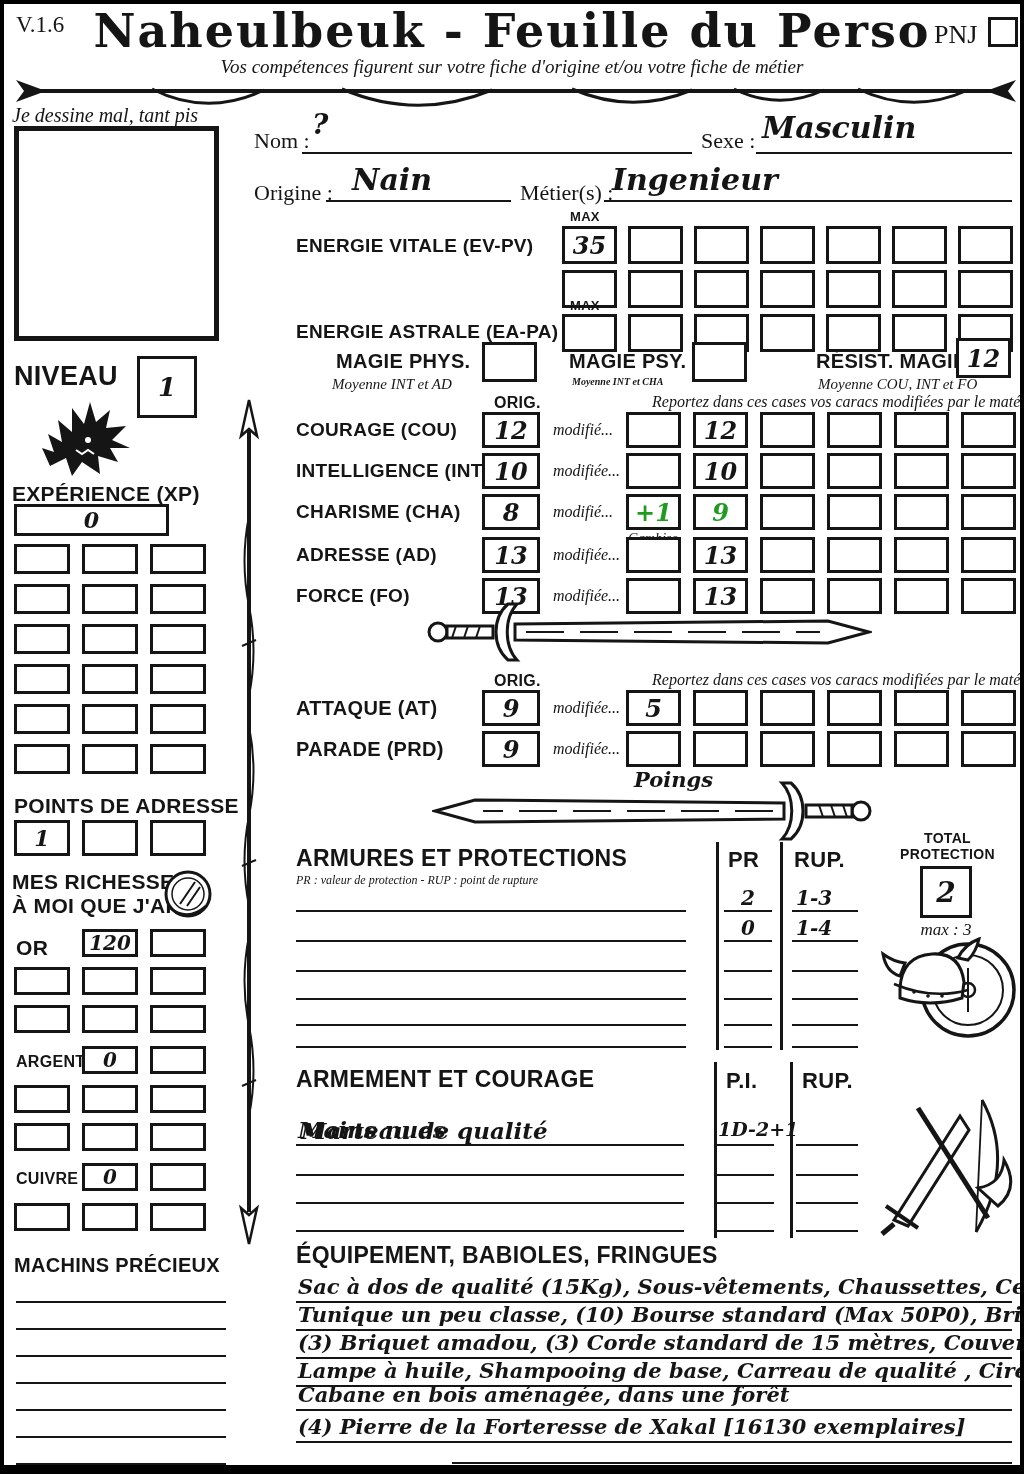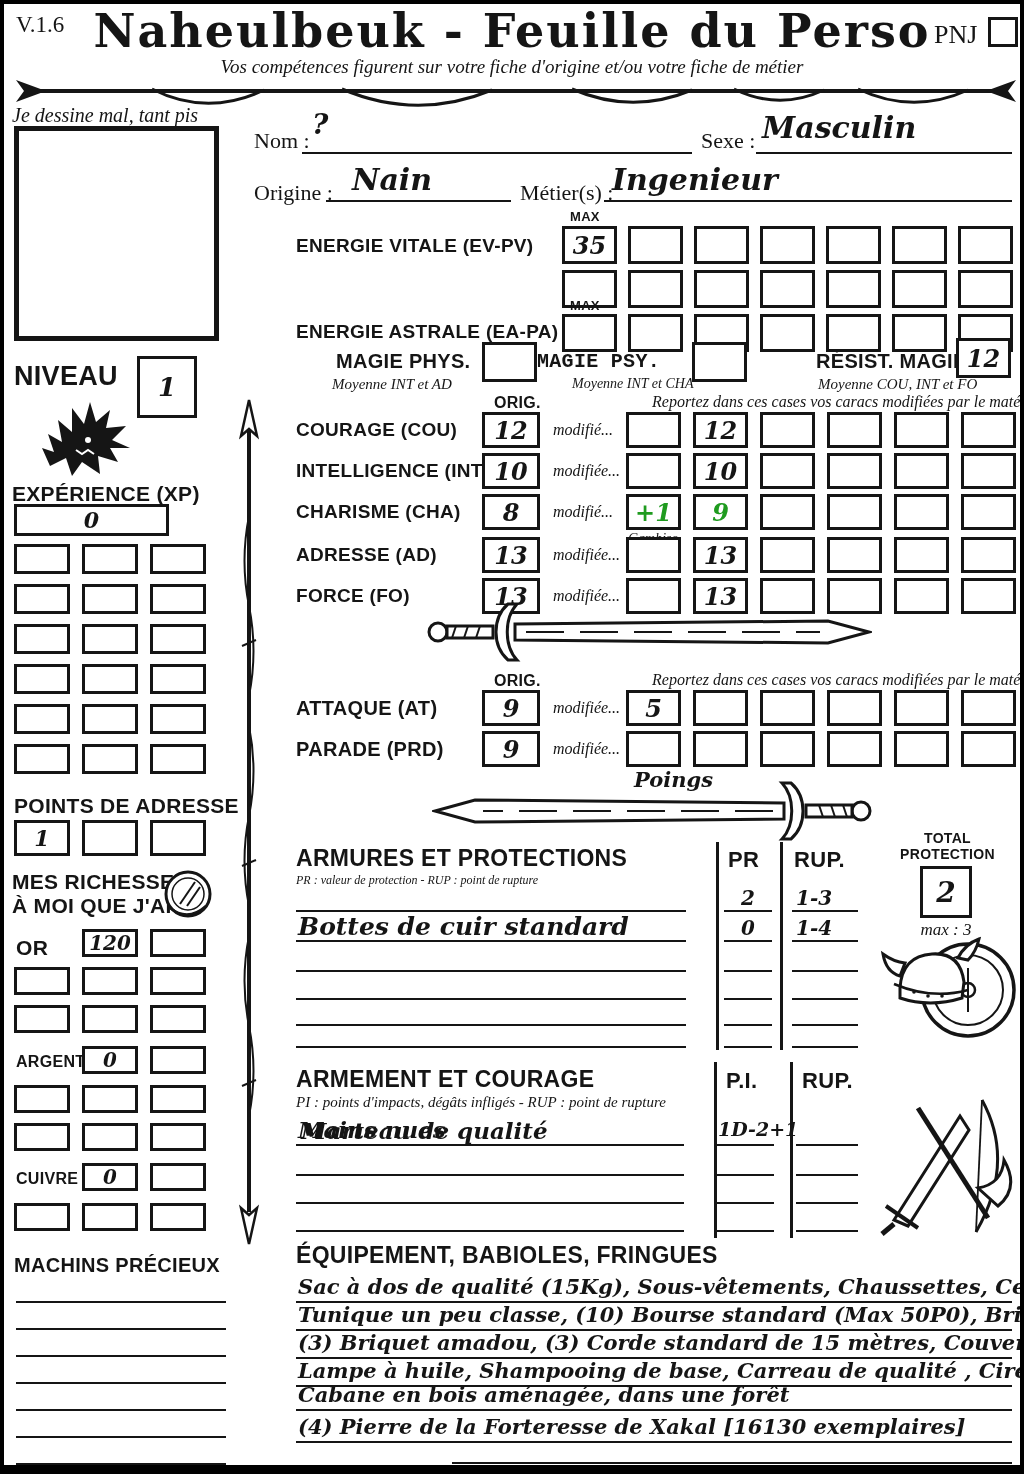--- a/index.html
+++ b/index.html
@@ -95,23 +95,23 @@
     <div class="bx ebox"></div>
     <div class="bx ebox"></div>
     <div class="bx ebox"></div>
     <div class="bx ebox"></div>
     <div class="bx ebox"></div>
   </div>
 
   <div class="abs blk" style="left:332px;top:346px;font-size:20px;">MAGIE PHYS.</div>
   <div class="abs bx ebox40" style="left:478px;top:338px;"></div>
   <div class="abs cal" style="left:328px;top:372px;font-size:15px;">Moyenne INT et AD</div>
-  <div class="abs blk" style="left:533px;top:346px;font-size:20px;font-family:Liberation Mono, monospace;">MAGIE PSY.</div>
+  <div class="abs blk" style="left:565px;top:346px;font-size:20px;">MAGIE PSY.</div>
   <div class="abs bx ebox40" style="left:688px;top:338px;"></div>
-  <div class="abs cal" style="left:568px;top:372px;font-size:14px;">Moyenne INT et CHA</div>
+  <div class="abs cal" style="left:568px;top:372px;font-size:10px;font-weight:bold;">Moyenne INT et CHA</div>
   <div class="abs blk" style="left:812px;top:346px;font-size:20px;">RÉSIST. MAGIE</div>
   <div class="abs bx ebox40" style="left:952px;top:334px;">
       <span class="hand v24">12</span>
     </div>
   <div class="abs cal" style="left:814px;top:372px;font-size:15px;">Moyenne COU, INT et FO</div>
 
   <div class="abs blk" style="left:490px;top:390px;font-size:16px;">ORIG.</div>
   <div class="abs cal" style="left:648px;top:389px;font-size:16px;">Reportez dans ces cases vos caracs modifiées par le matériel</div>
 
   <div class="abs blk" style="left:292px;top:415px;font-size:19px;">COURAGE (COU)</div>
@@ -337,21 +337,20 @@
       <span class="hand v28">2</span>
     </div>
   <div class="abs cal" style="left:912px;top:916px;width:60px;text-align:center;font-size:17px;">max : 3</div>
 
   <div class="abs uline" style="left:292px;top:906px;width:390px;"></div>
   <div class="abs hand ctr" style="left:720px;top:882px;width:48px;font-size:20px;">2</div>
   <div class="abs uline" style="left:720px;top:906px;width:48px;"></div>
   <div class="abs hand" style="left:792px;top:882px;font-size:20px;">1-3</div>
   <div class="abs uline" style="left:788px;top:906px;width:66px;"></div>
 
-  <div class="abs hand" style="left:294px;top:908px;font-size:25px;font-weight:700;">Bottes de cuir standard</div>
   <div class="abs uline" style="left:292px;top:936px;width:390px;"></div>
   <div class="abs hand ctr" style="left:720px;top:912px;width:48px;font-size:20px;">0</div>
   <div class="abs uline" style="left:720px;top:936px;width:48px;"></div>
   <div class="abs hand" style="left:792px;top:912px;font-size:20px;">1-4</div>
   <div class="abs uline" style="left:788px;top:936px;width:66px;"></div>
 
   <div class="abs uline" style="left:292px;top:966px;width:390px;"></div>
   <div class="abs uline" style="left:720px;top:966px;width:48px;"></div>
   <div class="abs uline" style="left:788px;top:966px;width:66px;"></div>
   <div class="abs uline" style="left:292px;top:994px;width:390px;"></div>
@@ -372,21 +371,20 @@
     <path d="M20,64 q2,-32 32,-34 q28,-2 32,28 l-2,16 q-32,10 -62,0 Z" fill="#fff" stroke="#151515" stroke-width="3"></path>
     <path d="M14,60 q38,16 74,6" fill="none" stroke="#151515" stroke-width="2.5"></path>
     <path d="M20,52 q-14,-4 -17,-22 q11,8 22,9 Z" fill="#fff" stroke="#151515" stroke-width="3"></path>
     <path d="M78,34 q7,-14 21,-19 q-3,13 -11,21 Z" fill="#fff" stroke="#151515" stroke-width="3"></path>
     <circle cx="34" cy="68" r="1.8" fill="#151515"></circle>
       <circle cx="48" cy="72" r="1.8" fill="#151515"></circle>
       <circle cx="62" cy="72" r="1.8" fill="#151515"></circle>
   </svg>
 
   <div class="abs blk" style="left:292px;top:1062px;font-size:23px;">ARMEMENT ET COURAGE</div>
-  <div class="abs cal" style="left:292px;top:1090px;font-size:15px;">PI : points d'impacts, dégâts infligés - RUP : point de rupture</div>
   <div class="vbar" style="left:710px;top:1058px;height:176px;"></div>
   <div class="vbar" style="left:786px;top:1058px;height:176px;"></div>
   <div class="abs blk" style="left:722px;top:1064px;font-size:22px;">P.I.</div>
   <div class="abs blk" style="left:798px;top:1064px;font-size:22px;">RUP.</div>
 
   <div class="abs hand" style="left:294px;top:1112px;font-size:23px;">Mains nues</div>
   <div class="abs hand" style="left:297px;top:1113px;font-size:23px;">Marteau de qualité</div>
   <div class="abs uline" style="left:292px;top:1140px;width:388px;"></div>
   <div class="abs hand" style="left:714px;top:1114px;font-size:19px;">1D-2+1</div>
   <div class="abs uline" style="left:712px;top:1140px;width:58px;"></div>

